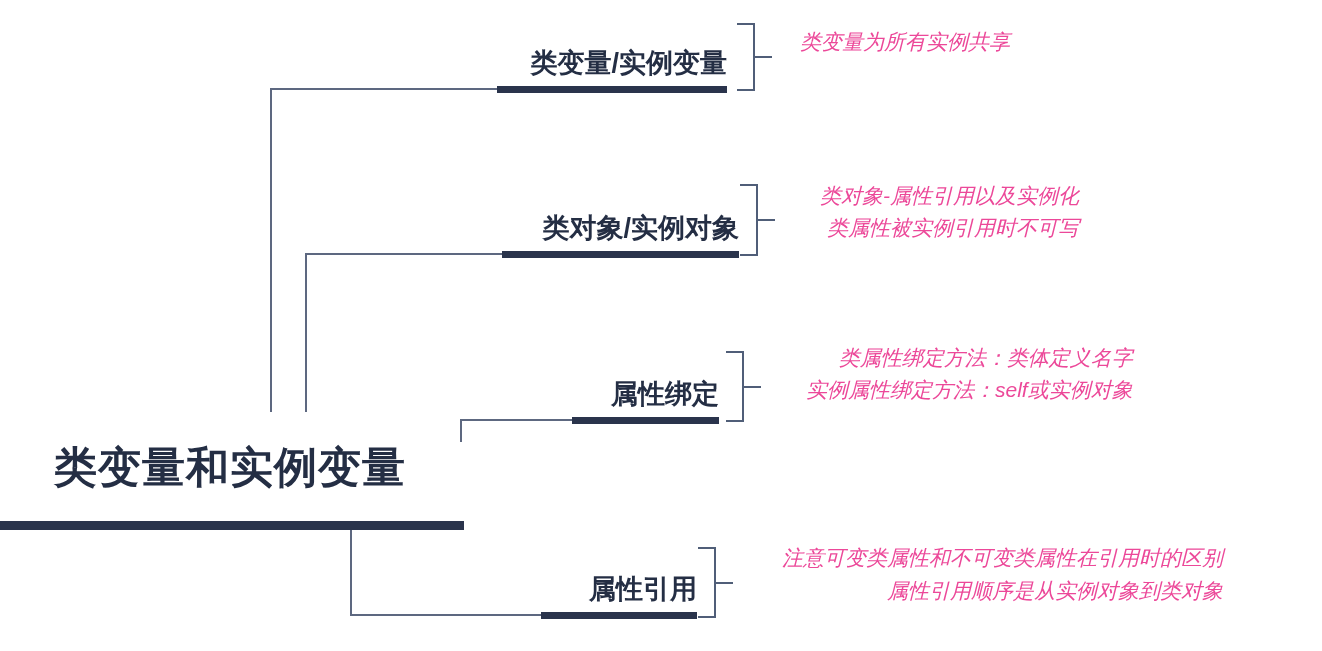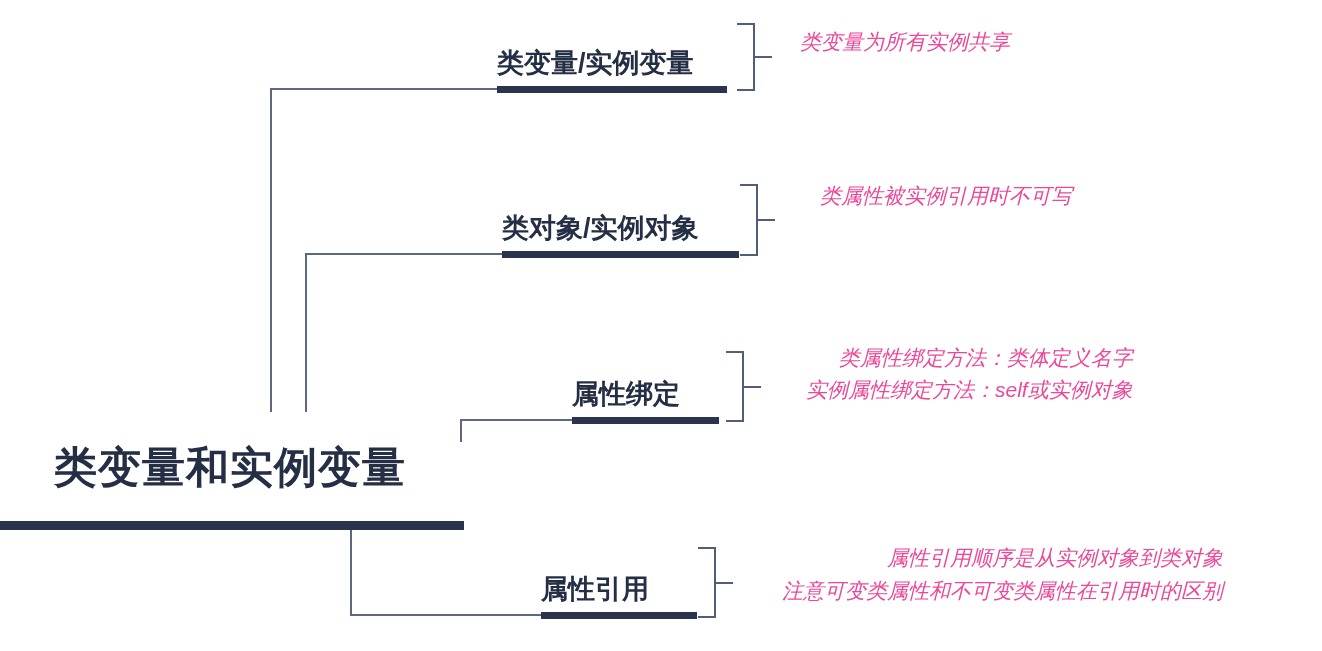--- a/index.html
+++ b/index.html
@@ -35,21 +35,21 @@
   .root-label {
     position:absolute; left:54px; top:449px;
     font-size:43px; font-weight:bold; color:#242e44;
     line-height:1; letter-spacing:1px; white-space:nowrap;font-family:Liberation Mono, monospace;
   }
 
   
   .branch-label {
     position:absolute;
     font-size:27px; font-weight:bold; color:#242e44;
-    line-height:1; text-align:left; white-space:nowrap;
+    line-height:1; text-align:right; white-space:nowrap;
   }
   #b1l { left:497px; width:230px; top:50px; }
   #b2l { left:502px; width:237px; top:215px; }
   #b3l { left:572px; width:147px; top:381px; }
   #b4l { left:541px; width:156px; top:576px; }
 
   
   .bracket {
     position:absolute;
     border:2px solid #505e78; border-left:none;
@@ -96,32 +96,33 @@
   <div class="bar" id="b1bar"></div>
   <div class="bracket" id="b1br"></div>
   <div class="notes" id="b1n">
     <div class="note-line">类变量为所有实例共享</div>
   </div>
 
   <div class="branch-label" id="b2l">类对象/实例对象</div>
   <div class="bar" id="b2bar"></div>
   <div class="bracket" id="b2br"></div>
   <div class="notes" id="b2n">
+    <div class="note-line">类对象-属性引用以及实例化</div>
     <div class="note-line">类属性被实例引用时不可写</div>
   </div>
 
   <div class="branch-label" id="b3l">属性绑定</div>
   <div class="bar" id="b3bar"></div>
   <div class="bracket" id="b3br"></div>
   <div class="notes" id="b3n">
     <div class="note-line">类属性绑定方法：类体定义名字</div>
     <div class="note-line">实例属性绑定方法：self或实例对象</div>
   </div>
 
   <div class="branch-label" id="b4l">属性引用</div>
   <div class="bar" id="b4bar"></div>
   <div class="bracket" id="b4br"></div>
   <div class="notes" id="b4n">
+    <div class="note-line">注意可变类属性和不可变类属性在引用时的区别</div>
     <div class="note-line">属性引用顺序是从实例对象到类对象</div>
-    <div class="note-line">注意可变类属性和不可变类属性在引用时的区别</div>
   </div>
 
 </div>
 
 </body></html>

